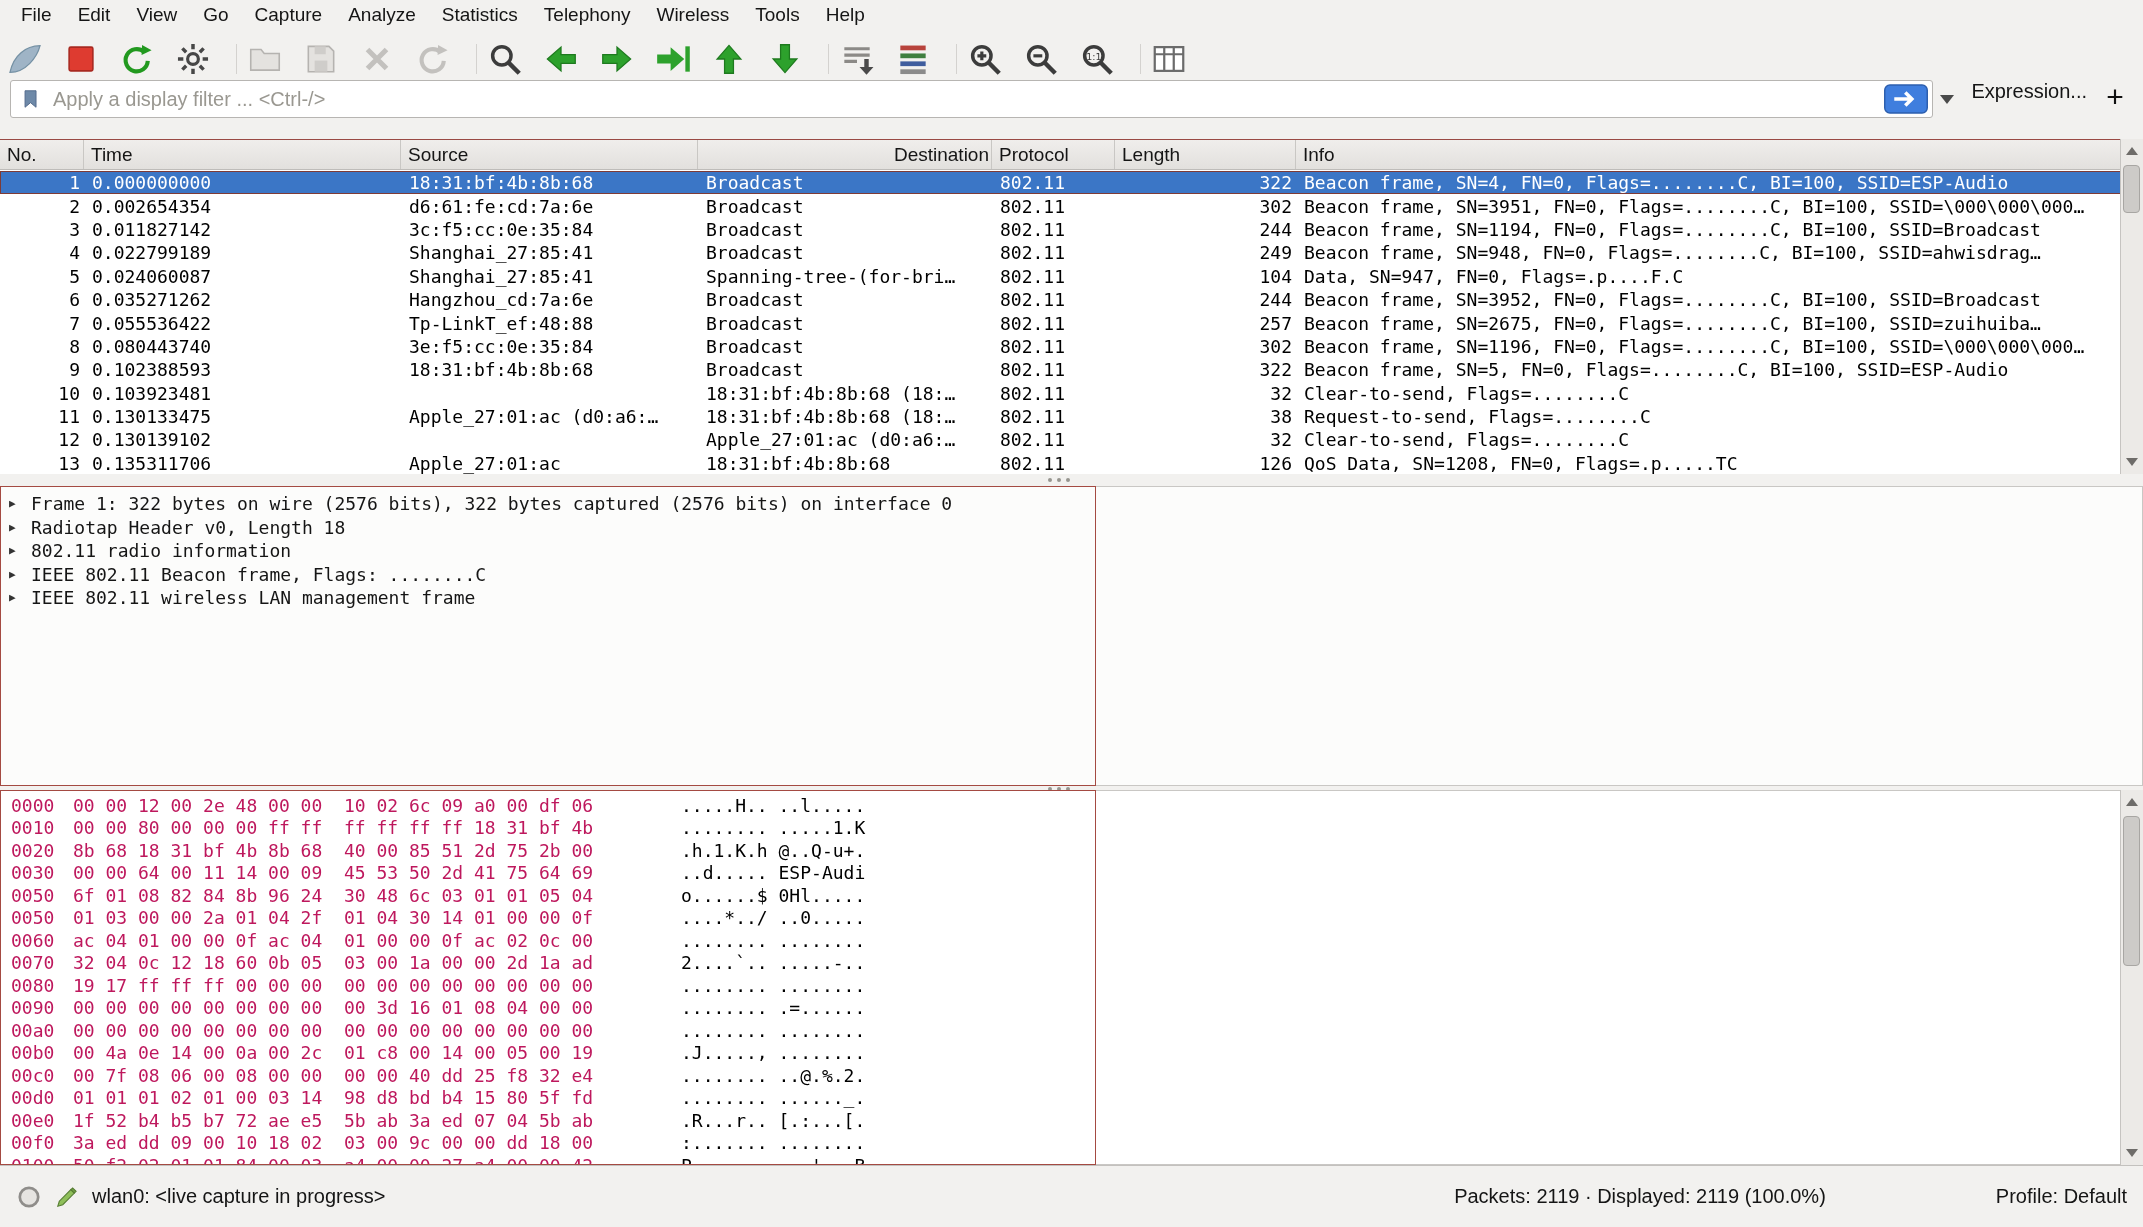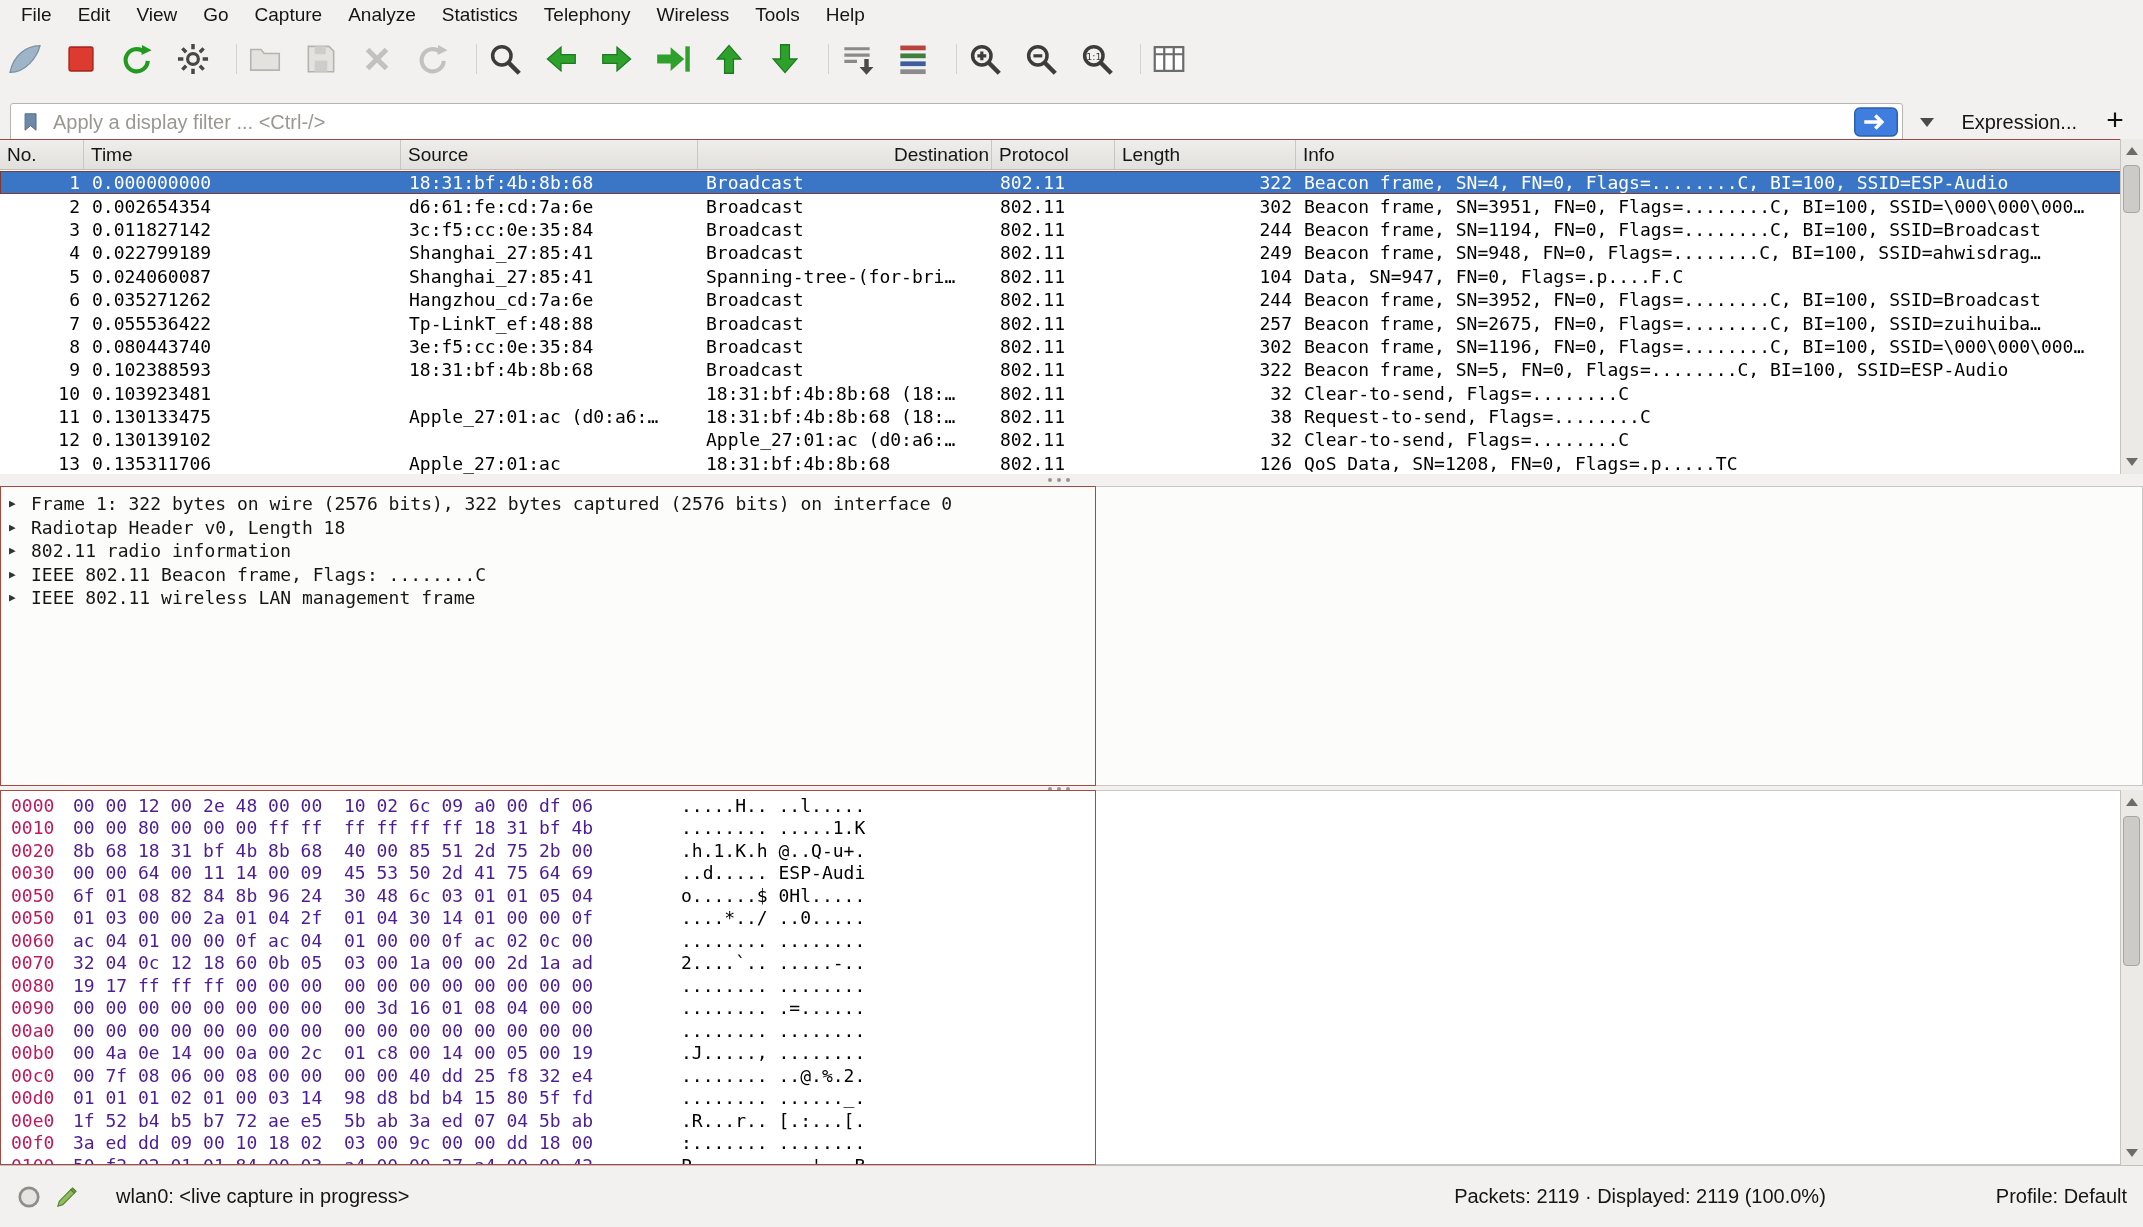--- a/index.html
+++ b/index.html
@@ -9,21 +9,21 @@
   .menubar{position:absolute;left:0;top:0;width:100%;height:30px;display:flex;align-items:center;padding-left:8px}
   .menu-item{padding:3px 13px;font-size:19px;white-space:nowrap}
 
   .toolbar{position:absolute;left:0;top:30px;width:100%;height:58px;display:flex;align-items:center;padding-left:6px;gap:2px}
   .tb-btn{width:54px;height:52px;display:flex;align-items:center;justify-content:flex-start;border-radius:4px}
   .tb-ic{display:flex}
   .tb-ic svg{width:38px;height:38px}
   .tb-sep{width:14px;height:40px;position:relative}
   .tb-sep::after{content:"";position:absolute;left:6px;top:5px;bottom:5px;width:1px;background:#d4d2cf}
 
-  .filterbar{position:absolute;left:0;top:98px;width:100%;height:48px;display:flex;align-items:center;padding:0 10px;gap:10px}
+  .filterbar{position:absolute;left:0;top:80px;width:100%;height:48px;display:flex;padding:0 10px;}
   .filter-wrap{flex:1;height:38px;background:#fff;border:1px solid #b7b5b2;border-radius:3px;display:flex;align-items:center;padding:0 4px 0 9px;gap:9px}
   .filter-input{flex:1;border:none;outline:none;background:transparent;font-size:20px;color:#222;font-family:inherit}
   .filter-input::placeholder{color:#9a9891}
   .caret-btn{width:28px;height:38px;display:flex;align-items:center;justify-content:center}
   .caret-btn::after{content:"";border:7px solid transparent;border-top:9px solid #4a4a4a;margin-top:8px}
   .expr-btn{font-size:20px;padding:0 10px;white-space:nowrap}
   .add-btn{font-size:30px;width:36px;text-align:center;color:#111;padding-bottom:4px}
   .ic{display:flex;align-items:center}
 
   .packet-list{position:absolute;left:0;top:139px;width:100%;height:335px;background:#fff;border-top:1px solid #9a4a44}
@@ -35,38 +35,38 @@
   .pl-cell.right{text-align:right}
   .pl-row.selected{background:#3b76c6;color:#fff;outline:1px solid #7e3b36;outline-offset:-1px}
 
   .details-pane{position:absolute;left:0;top:486px;width:100%;height:300px;background:#fcfcfb;border:1px solid #c9c7c4;padding-top:5px;font-family:"DejaVu Sans Mono","Liberation Mono",monospace;font-size:18px;overflow:hidden}
   .dt-line{display:flex;align-items:center;height:23.5px;padding-left:8px;white-space:pre}
   .dt-arrow{width:22px;font-size:11px;color:#333;flex-shrink:0}
 
   .hex-pane{position:absolute;left:0;top:790px;width:100%;height:375px;background:#fff;border:1px solid #c9c7c4;padding-top:3px;font-family:"DejaVu Sans Mono","Liberation Mono",monospace;font-size:18px;overflow:hidden}
   .hx-row{display:flex;height:22.5px;align-items:center;white-space:pre}
   .hx-off{width:72px;padding-left:10px;color:#be185d;flex-shrink:0}
-  .hx-bytes{width:608px;flex-shrink:0;color:#4c1d95}
+  .hx-bytes{width:608px;flex-shrink:0;color:#be185d}
   .hx-ascii{color:#000}
 
   .hl-rect{position:absolute;border:1px solid #a44a42;pointer-events:none;z-index:5}
   .splitter-dots{position:absolute;left:1048px;display:flex;gap:5px;z-index:4}
   .splitter-dots i{width:4px;height:4px;background:#97958f;border-radius:50%}
 
   .vscroll{position:absolute;right:0;width:23px;background:#eceae7;border-left:1px solid #c6c4c1;z-index:6}
   .sb-btn{position:absolute;left:0;width:22px;height:24px;display:flex;align-items:center;justify-content:center}
   .sb-btn.up{top:0}
   .sb-btn.down{bottom:0}
   .sb-btn.up::after{content:"";border:6px solid transparent;border-bottom:8px solid #6e6c69;margin-bottom:6px}
   .sb-btn.down::after{content:"";border:6px solid transparent;border-top:8px solid #6e6c69;margin-top:6px}
   .sb-thumb{position:absolute;left:2px;width:17px;background:#cdcbc8;border:1px solid #a8a6a3;border-radius:4px}
 
   .status-bar{position:absolute;left:0;top:1165px;width:100%;height:62px;background:#f2f1ef;border-top:1px solid #c3c1be;display:flex;align-items:center;padding:0 16px;font-size:20px}
   .sb-left{display:flex;align-items:center;gap:12px}
-  .sb-text{margin-left:24px;white-space:nowrap}
+  .sb-text{margin-left:0;white-space:nowrap}
   .sb-spacer{flex:1}
   .sb-packets{margin-right:170px;white-space:nowrap}
   .sb-profile{white-space:nowrap}
 </style>
 </head>
 <body>
 
 <div id="app">
 
   <div class="menubar" id="menubar">

